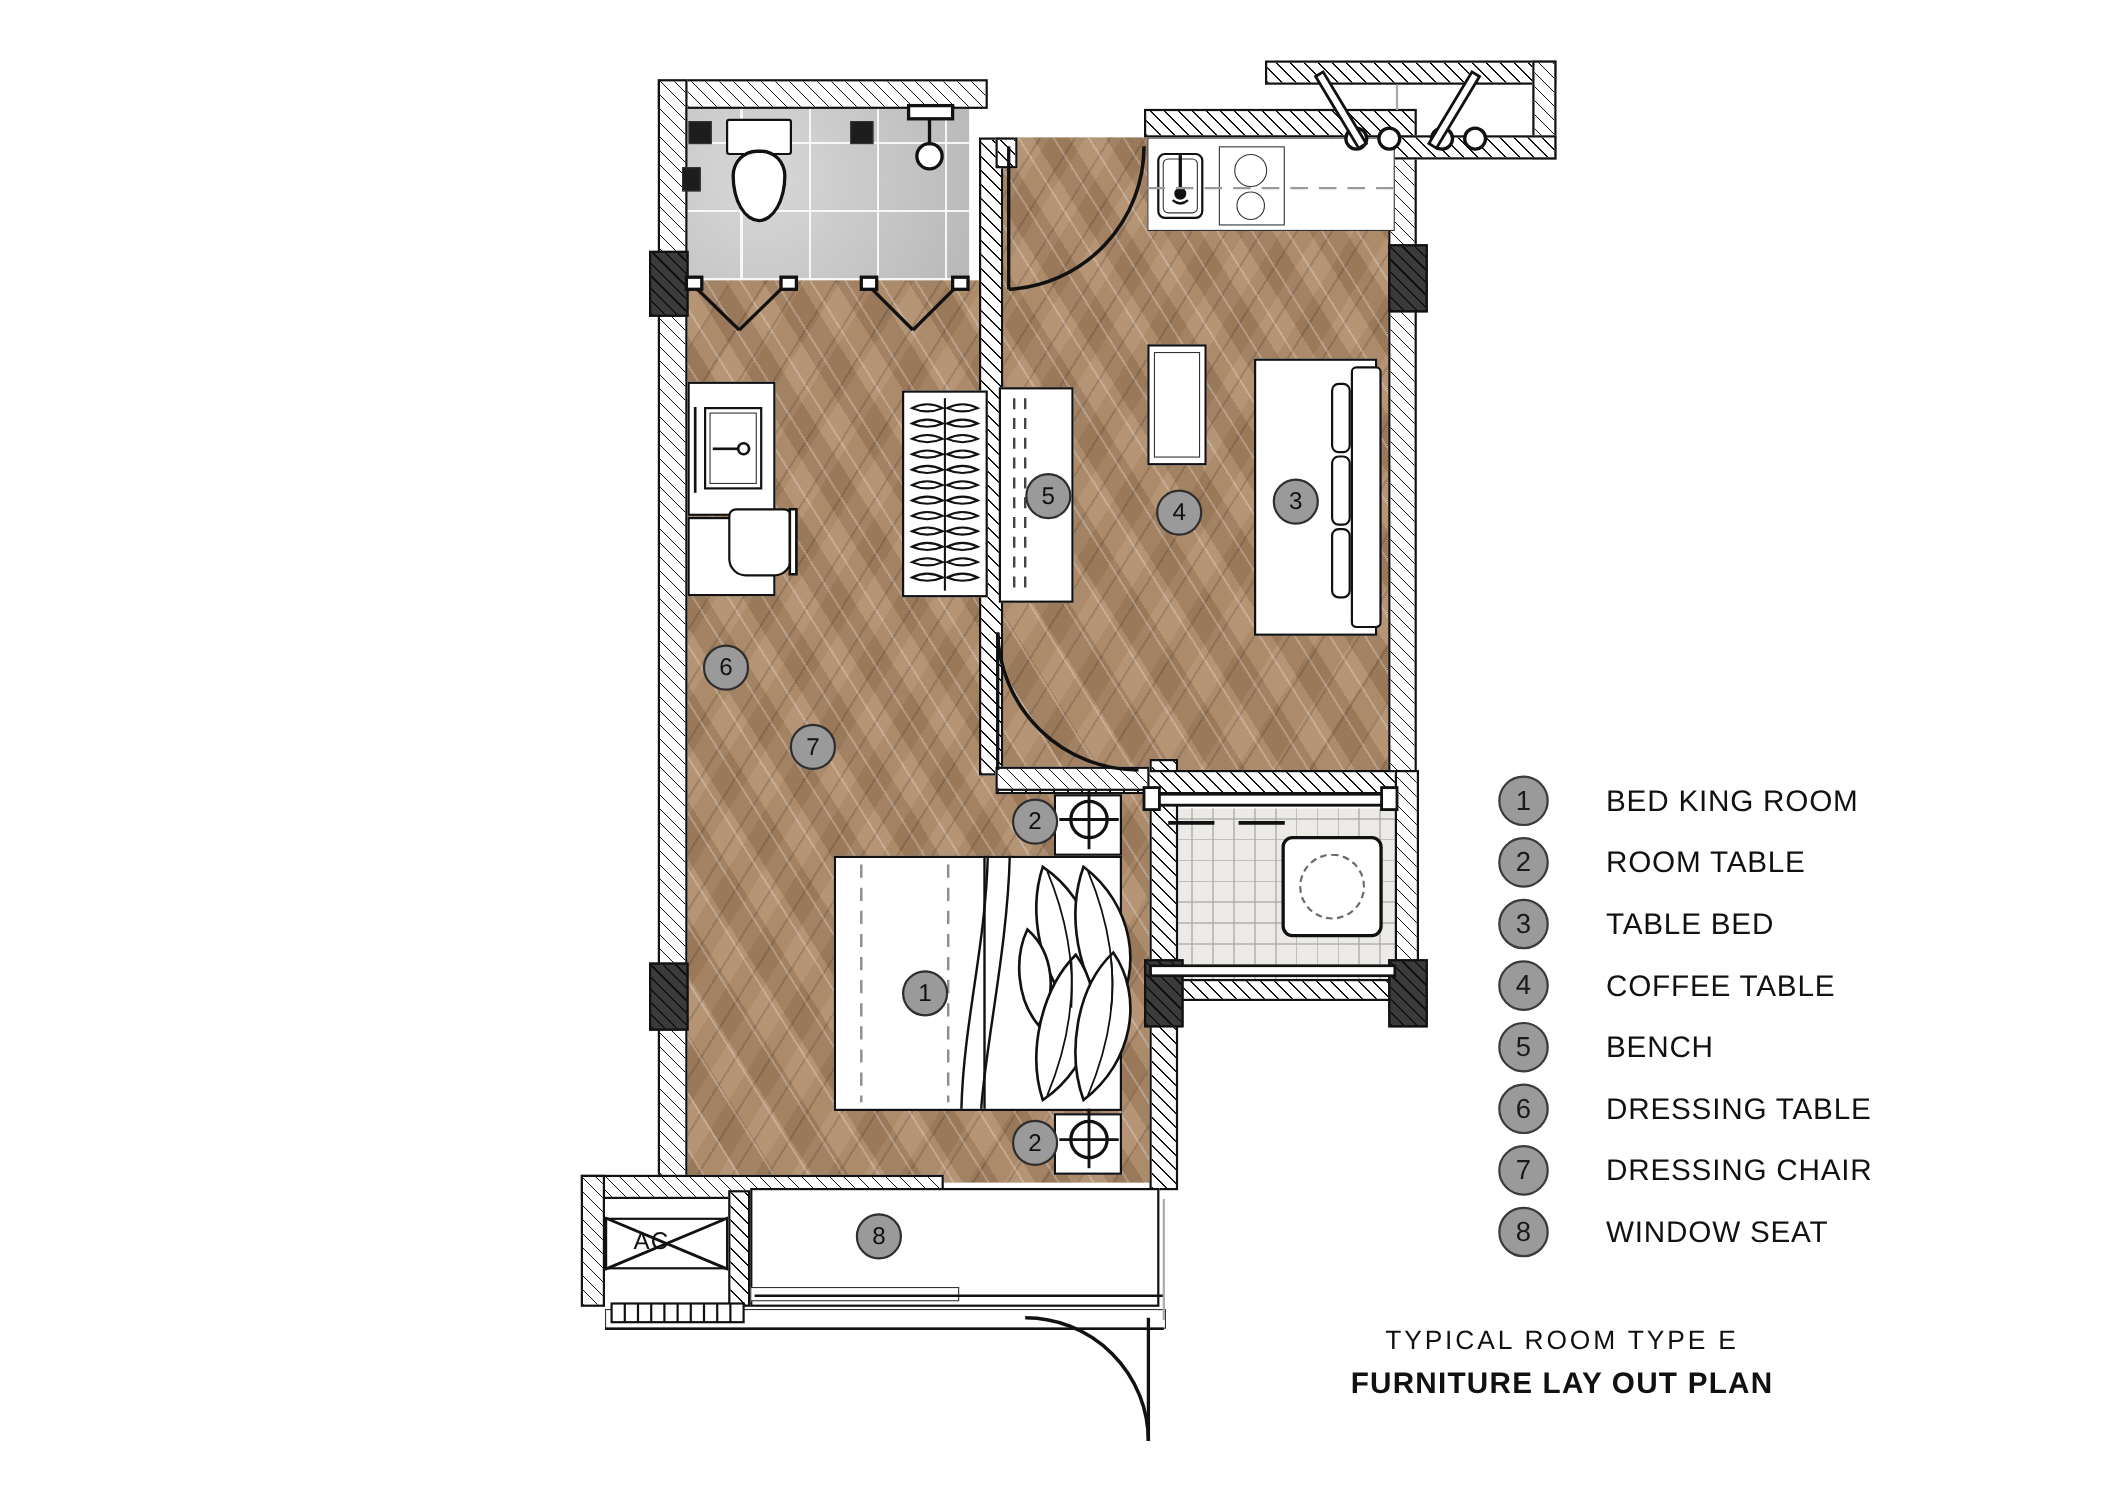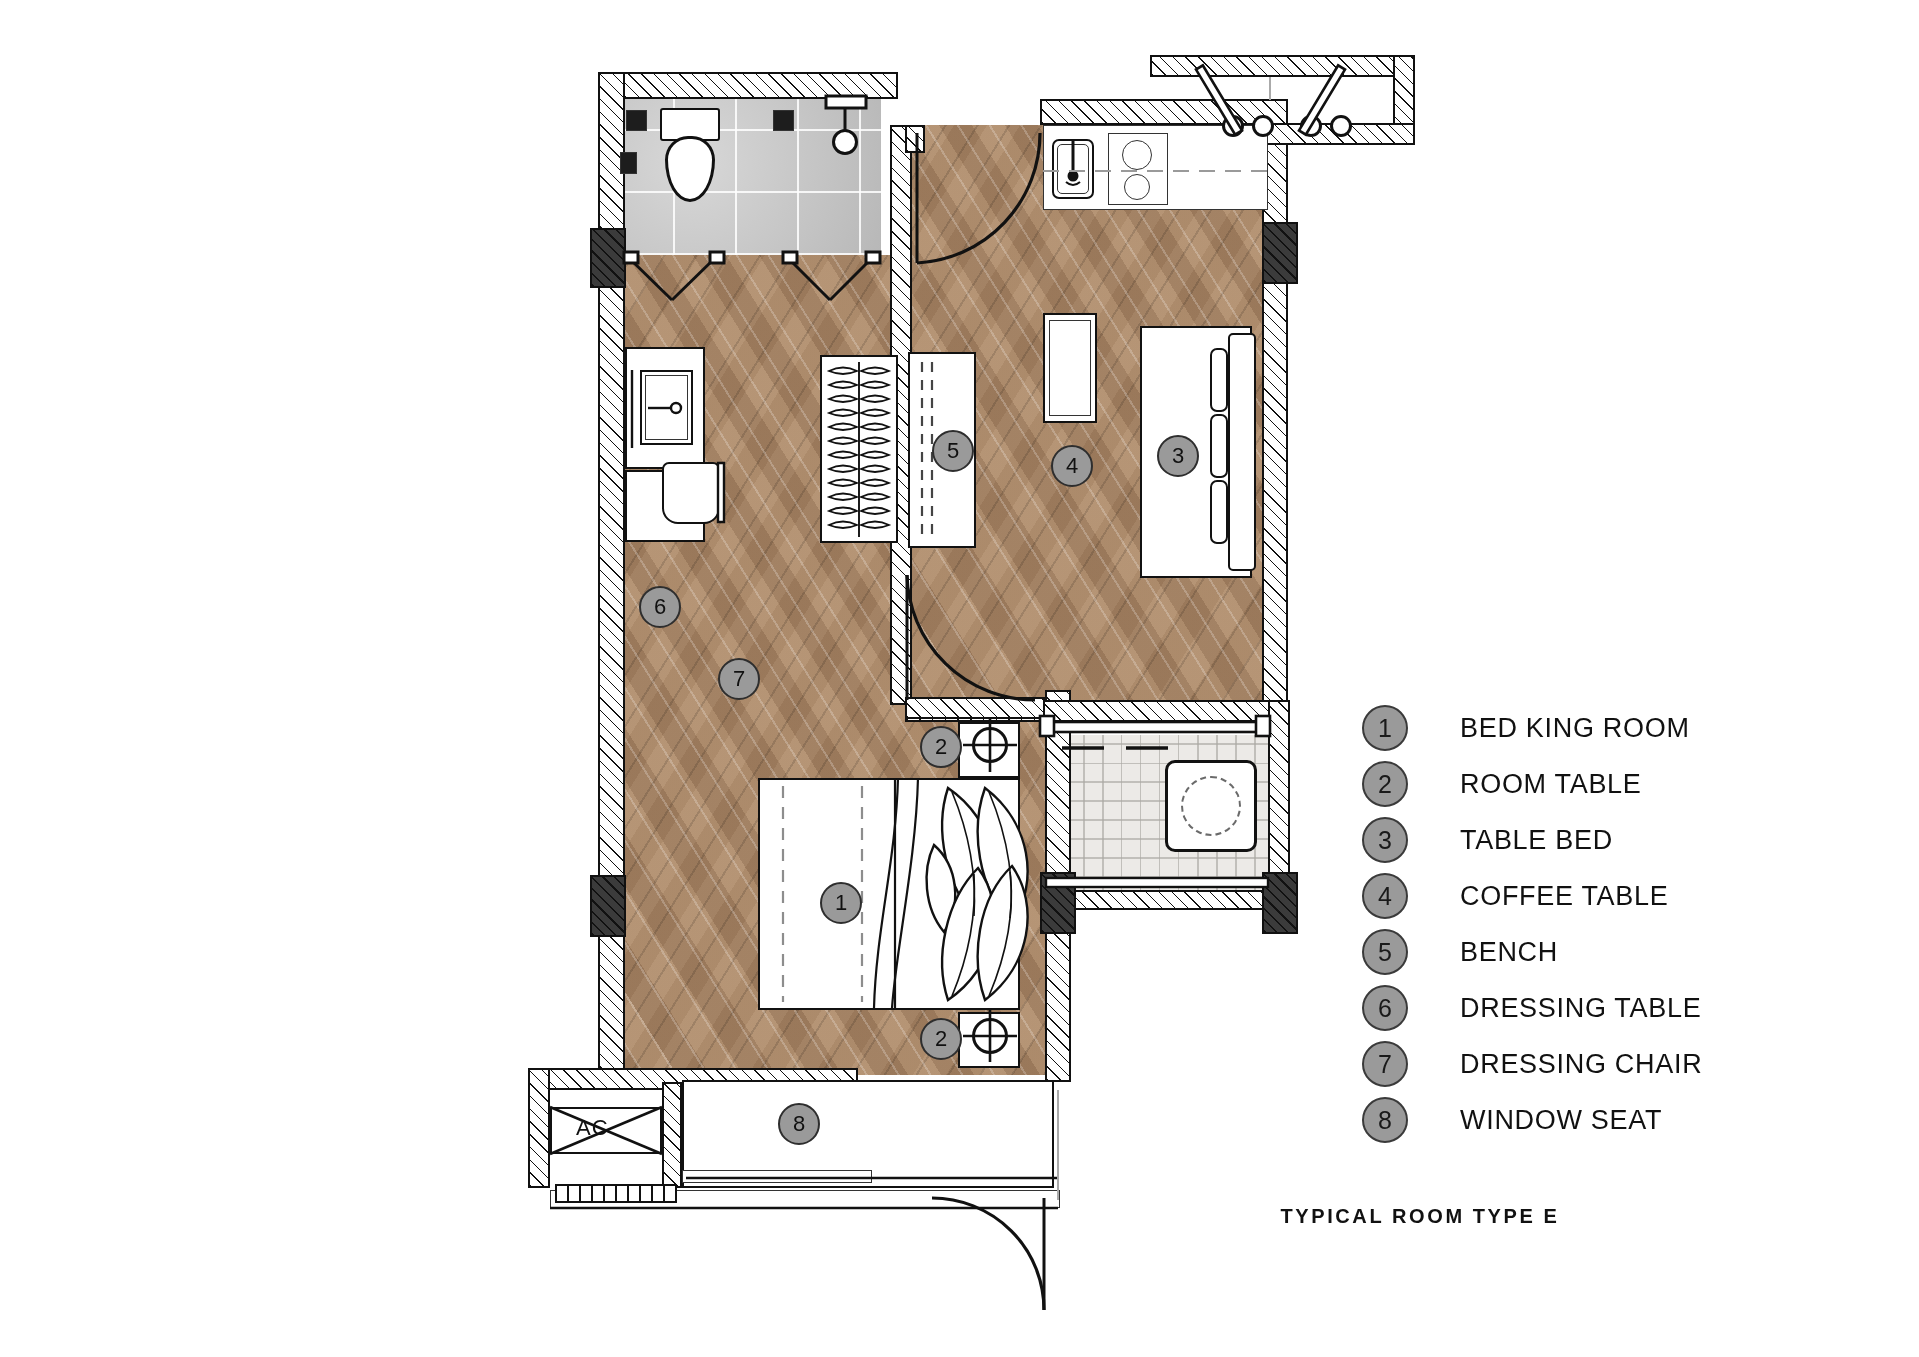--- a/index.html
+++ b/index.html
@@ -15,21 +15,21 @@
          border:2.5px solid #3a3a3a;color:#1a1a1a;
          display:flex;align-items:center;justify-content:center;
          font-size:25px;font-weight:400;flex:0 0 auto;
          font-family:"Liberation Sans",sans-serif;}
   .legend-label{margin-left:52px;font-size:27px;letter-spacing:.7px;
                 color:#111;white-space:nowrap;}
 
   
   #titleblock{position:absolute;left:1205px;top:1205px;width:430px;
               text-align:center;color:#111;}
-  #title-line1{font-size:20px;letter-spacing:2.6px;margin-bottom:9px;font-weight:bold;}
+  #title-line1{font-size:24px;letter-spacing:2.6px;margin-bottom:9px;}
   #title-line2{font-size:27px;letter-spacing:1.1px;font-weight:700;}
 
   
   .wall{position:absolute;background:#ffffff;border:2px solid #111;
         background-image:repeating-linear-gradient(45deg,#111 0 1px,
                           rgba(0,0,0,0) 1px 9px);box-sizing:border-box;}
   .col{position:absolute;background:#3b3b3b;border:2.5px solid #111;box-sizing:border-box;
        background-image:repeating-linear-gradient(45deg,#111 0 1.5px,
                          rgba(0,0,0,0) 1.5px 8px);}
   .floor-wood{position:absolute;
@@ -370,13 +370,14 @@
     <div class="legend-label">DRESSING CHAIR</div>
   </div>
   <div class="legend-row">
     <div class="badge">8</div>
     <div class="legend-label">WINDOW SEAT</div>
   </div>
 </div>
 
 <div id="titleblock">
   <div id="title-line1">TYPICAL  ROOM  TYPE  E</div>
+  <div id="title-line2">FURNITURE LAY OUT PLAN</div>
 </div>
 
 </body></html>

